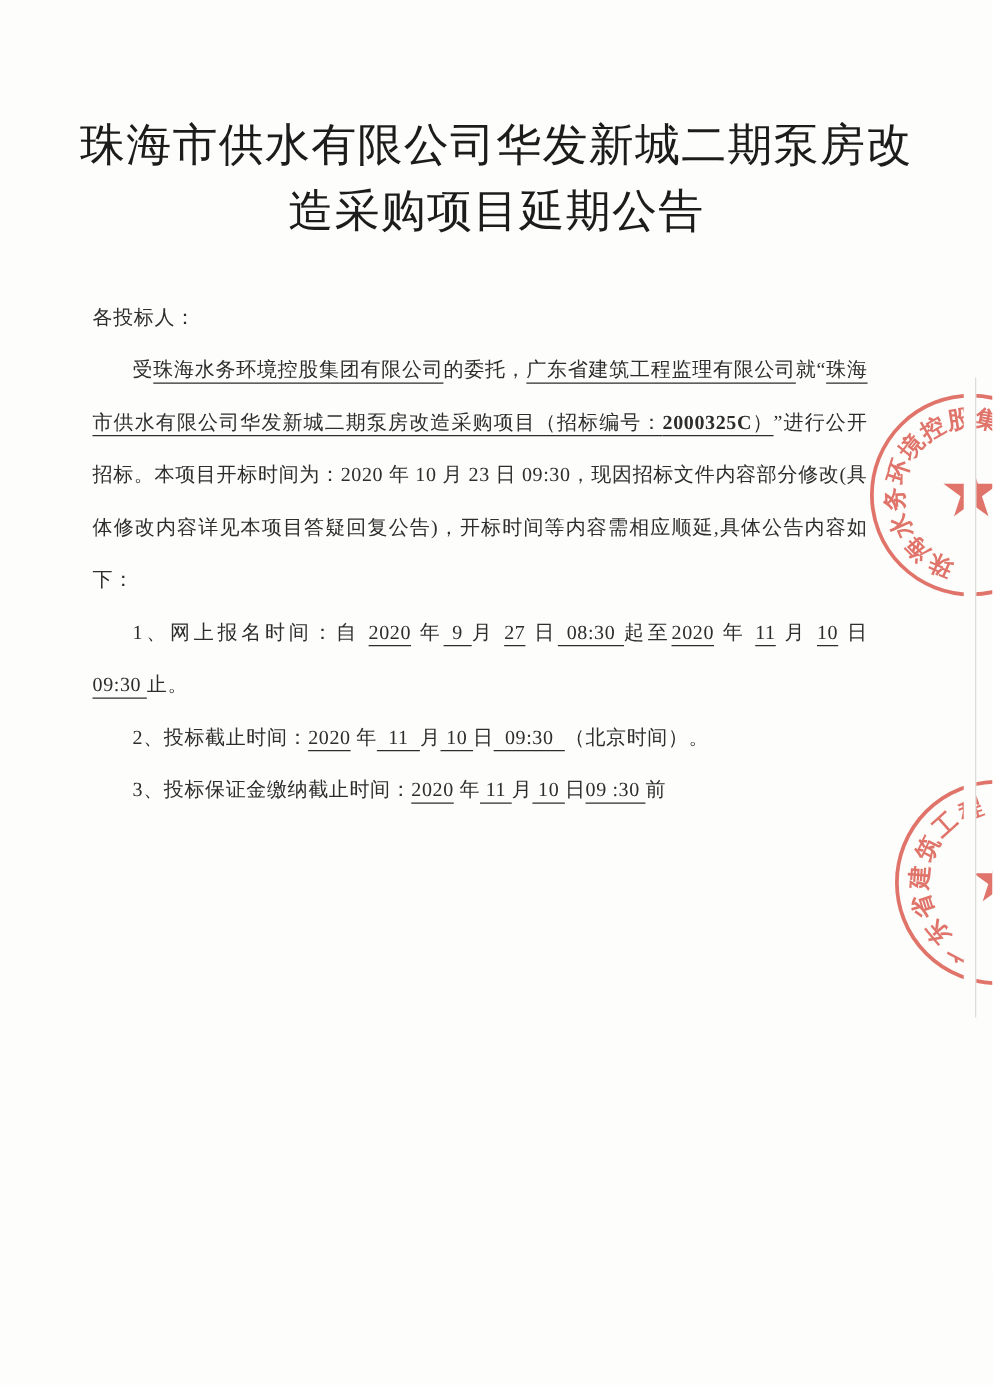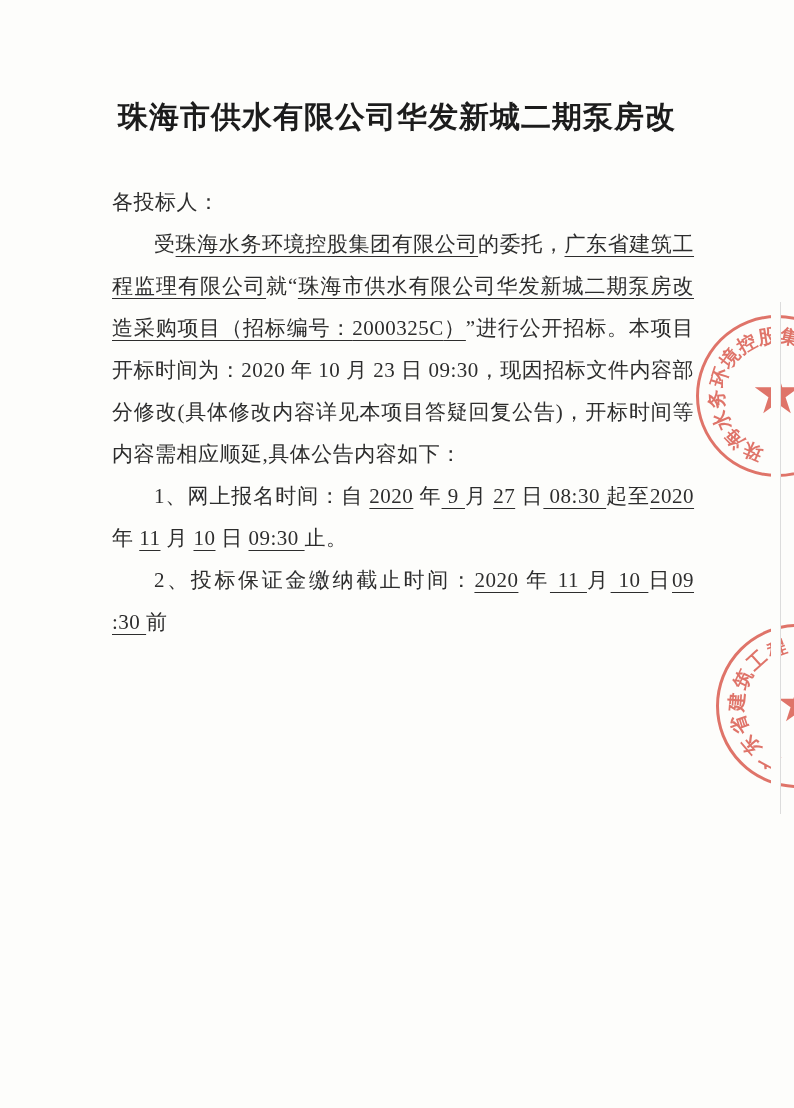--- a/index.html
+++ b/index.html
@@ -7,37 +7,37 @@
     position:relative;
     width:794px; height:1108px;
     background:#fdfdfb;
     overflow:hidden;
     font-family:"Liberation Serif","DejaVu Serif",serif;
     color:#2d2d2d;
   }
   .title {
     margin:90px 60px 0 60px;
     text-align:center;
-    font-size:30px;
-    font-weight:bold;
+    font-size:36px;
+    font-weight:normal;
     line-height:53px;
     letter-spacing:1px;
     color:#1c1c1c;
   }
   .doc-body {
-    margin:38px 100px 0 112px;
-    font-size:21px;
+    margin:38px 100px 0 74px;
+    font-size:16px;
     line-height:42px;
     text-align:justify;
     letter-spacing:0.5px;
   }
   .salutation { text-indent:0; }
   .doc-body p { margin:0; text-indent:2em; }
   .seg.u { text-decoration:underline; text-underline-offset:5px; text-decoration-thickness:1px; }
-  .seg.b { font-weight:normal; }
+  .seg.b { font-weight:bold; }
   
   .stamp {
     position:absolute;
     border-radius:50%;
     opacity:0.82;
     z-index:2;
   }
   .stamp .char {
     position:absolute;
     left:50%; top:50%;
@@ -64,28 +64,30 @@
     z-index:3;
   }
 </style>
 </head>
 <body>
 
 <div class="page">
 
   <div class="title">
     <div>珠海市供水有限公司华发新城二期泵房改</div>
+    <div>造采购项目延期公告</div>
   </div>
 
   <div class="doc-body">
     <div class="salutation">各投标人：</div>
     <div id="paragraphs">
         <p><span class="seg">受</span><span class="seg u">珠海水务环境控股集团有限公司</span><span class="seg">的委托，</span><span class="seg u">广东省建筑工程监理有限公司</span><span class="seg">就“</span><span class="seg u">珠海市供水有限公司华发新城二期泵房改造采购项目（招标编号：</span><span class="seg u b">2000325C</span><span class="seg u">）</span><span class="seg">”进行公开招标。本项目开标时间为：2020 年 10 月 23 日 09:30，现因招标文件内容部分修改(具体修改内容详见本项目答疑回复公告)，开标时间等内容需相应顺延,具体公告内容如下：</span></p>
         <p><span class="seg">1、网上报名时间：自 </span><span class="seg u">2020</span><span class="seg"> 年</span><span class="seg u">&nbsp;9&nbsp;</span><span class="seg">月 </span><span class="seg u">27</span><span class="seg"> 日</span><span class="seg u">&nbsp;08:30&nbsp;</span><span class="seg">起至</span><span class="seg u">2020</span><span class="seg"> 年 </span><span class="seg u">11</span><span class="seg"> 月 </span><span class="seg u">10</span><span class="seg"> 日 </span><span class="seg u">09:30&nbsp;</span><span class="seg">止。</span></p>
-        <p><span class="seg">2、投标保证金缴纳截止时间：</span><span class="seg u">2020</span><span class="seg"> 年</span><span class="seg u">&nbsp;11&nbsp;</span><span class="seg">月</span><span class="seg u">&nbsp;10&nbsp;</span><span class="seg">日</span><span class="seg u">09 :30&nbsp;</span><span class="seg">前</span></p>
+        <p><span class="seg">2、投标截止时间：</span><span class="seg u">2020</span><span class="seg"> 年</span><span class="seg u">&nbsp;&nbsp;11&nbsp;&nbsp;</span><span class="seg">月</span><span class="seg u">&nbsp;10&nbsp;</span><span class="seg">日</span><span class="seg u">&nbsp;&nbsp;09:30&nbsp;&nbsp;</span><span class="seg">（北京时间）。</span></p>
+        <p><span class="seg">3、投标保证金缴纳截止时间：</span><span class="seg u">2020</span><span class="seg"> 年</span><span class="seg u">&nbsp;11&nbsp;</span><span class="seg">月</span><span class="seg u">&nbsp;10&nbsp;</span><span class="seg">日</span><span class="seg u">09 :30&nbsp;</span><span class="seg">前</span></p>
       </div>
   </div>
 
   <div id="stamps">
       <div class="stamp" style="left: 696px; top: 315px; height: 156px; width: 156px; border: 3px solid rgb(217, 86, 74); color: rgb(217, 86, 74);">
         <span class="star" style="font-size: 58px;">★</span>
         <span class="char" style="transform: rotate(-156deg) translateY(-60px);">珠</span>
         <span class="char" style="transform: rotate(-135deg) translateY(-60px);">海</span>
         <span class="char" style="transform: rotate(-114deg) translateY(-60px);">水</span>
         <span class="char" style="transform: rotate(-93deg) translateY(-60px);">务</span>

